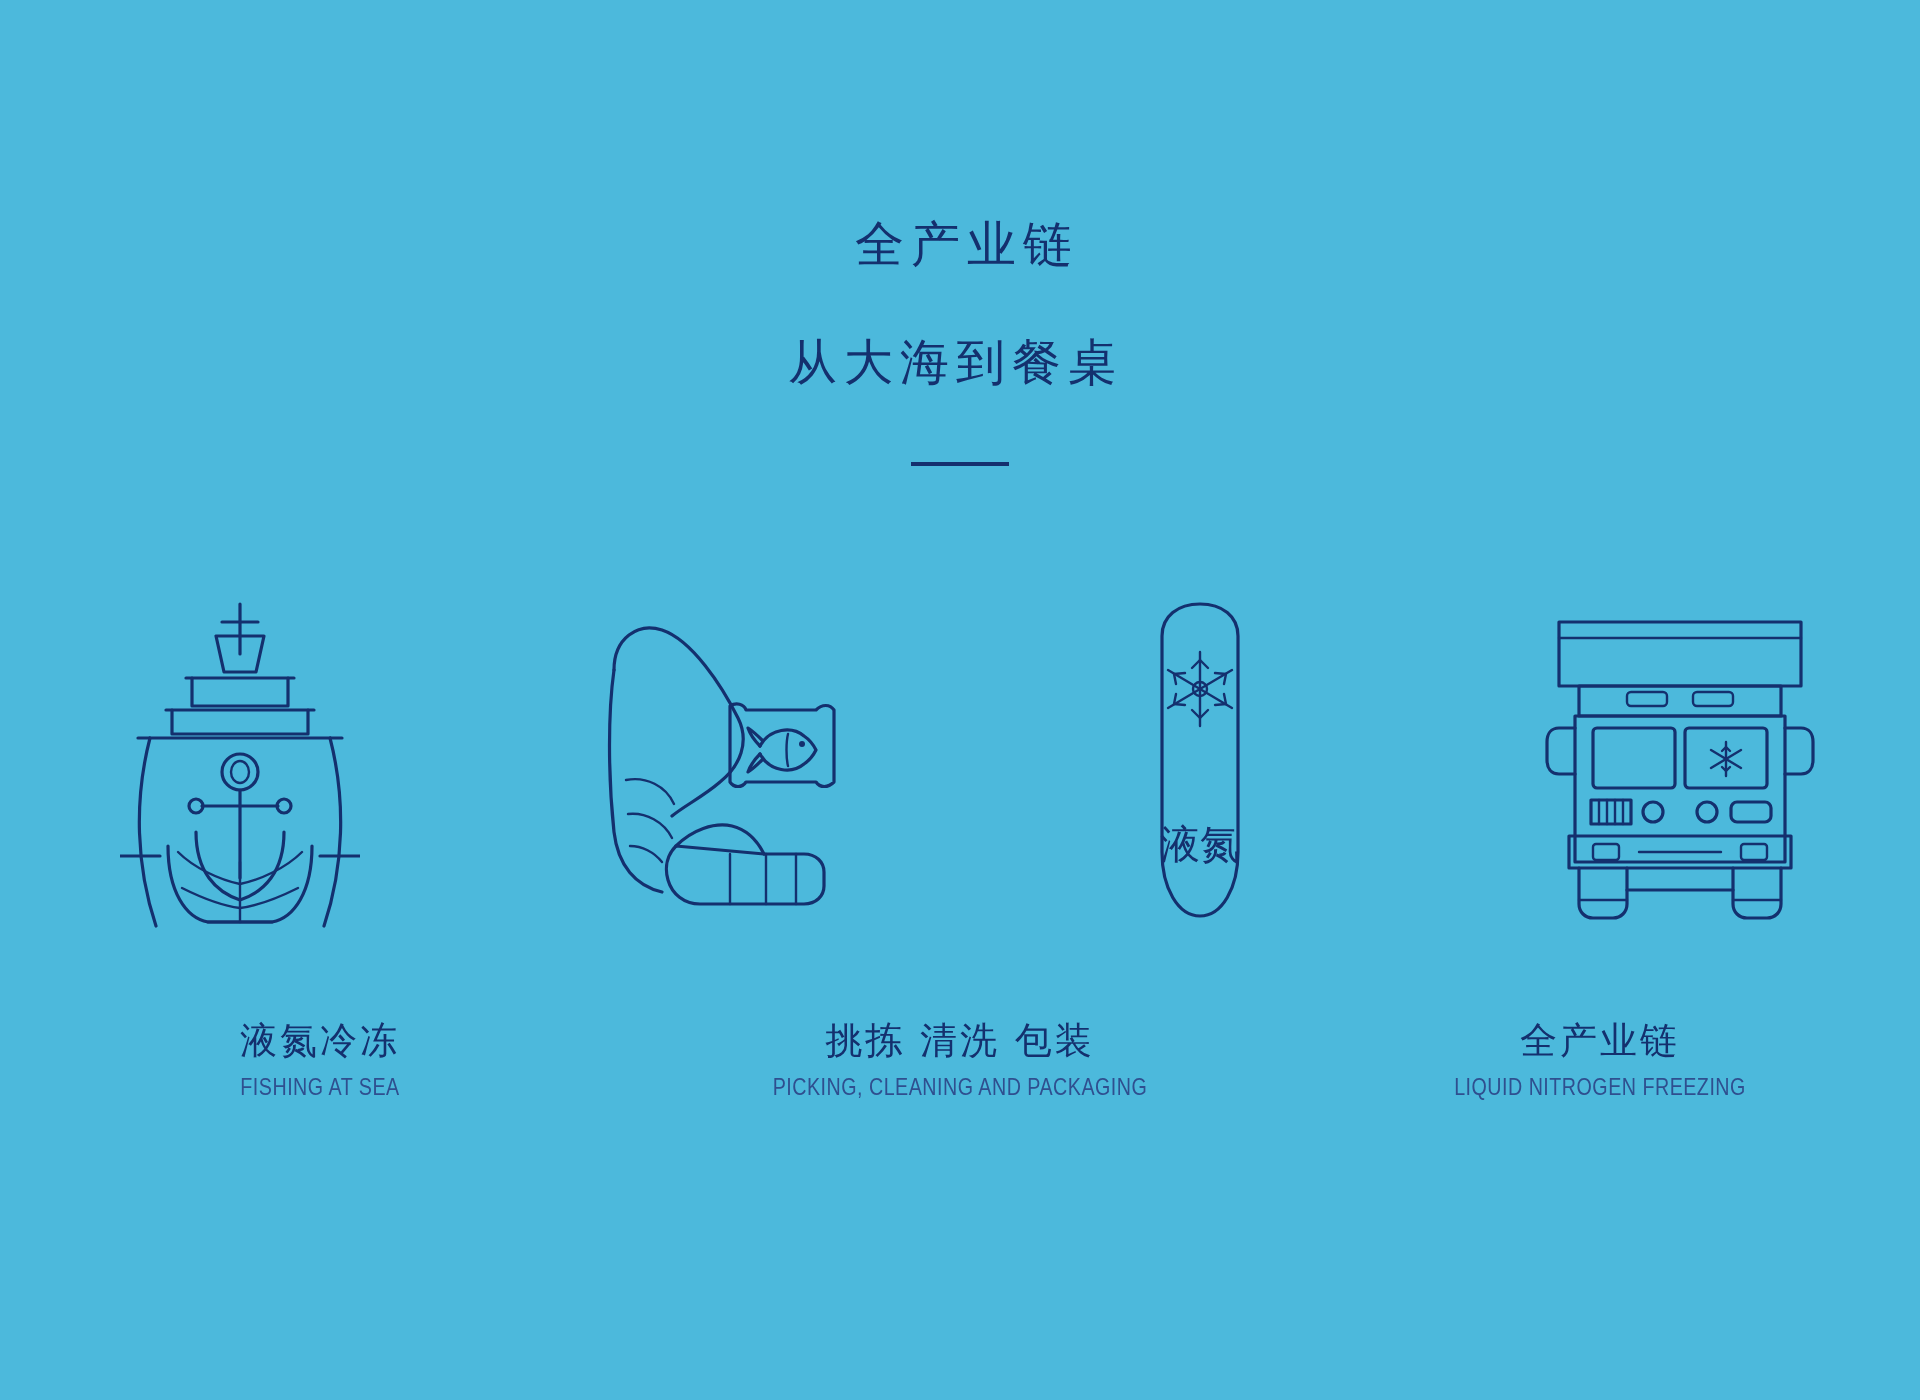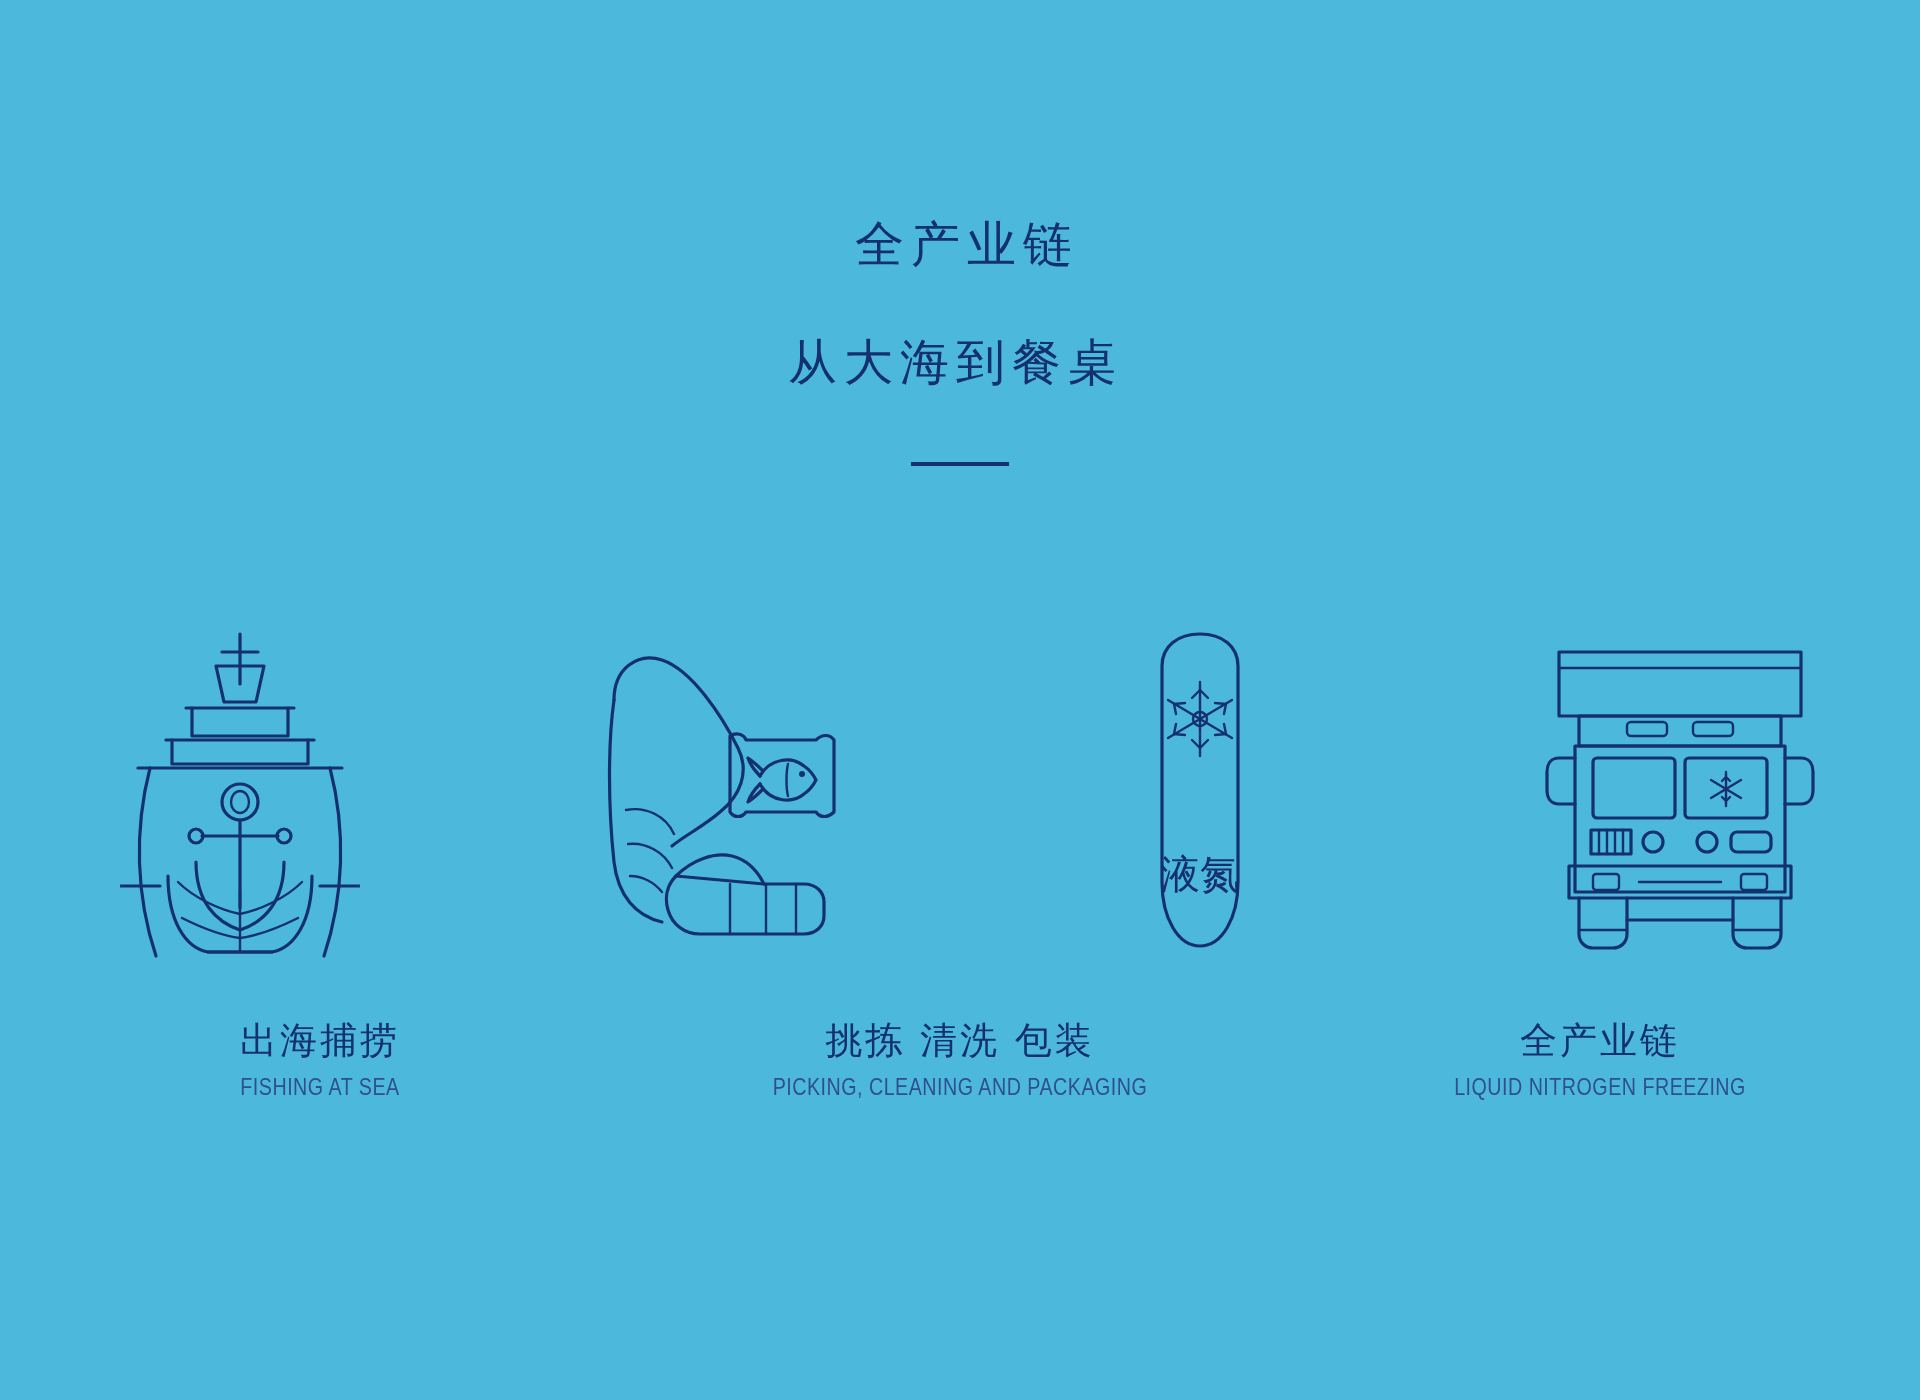--- a/index.html
+++ b/index.html
@@ -37,21 +37,21 @@
   
   .cols{
     position:absolute;left:0;top:430px;width:1920px;height:530px;
     display:flex;
   }
   .col{
     flex:1 1 0;
     display:flex;flex-direction:column;align-items:center;justify-content:flex-end;
     position:relative;
   }
-  .icon-wrap{height:360px;display:flex;align-items:flex-end;justify-content:center;}
+  .icon-wrap{height:360px;display:flex;align-items:flex-start;justify-content:center;}
   svg{display:block;}
   .ln{fill:none;stroke:#14306e;stroke-width:3.2;stroke-linecap:round;stroke-linejoin:round;}
   .ln-thin{fill:none;stroke:#14306e;stroke-width:2.4;stroke-linecap:round;stroke-linejoin:round;}
   .fl{fill:#14306e;}
 
   
   .labels{
     position:absolute;left:0;top:1015px;width:1920px;height:130px;display:flex;
   }
   .lab{
@@ -234,21 +234,21 @@
 
           <line class="ln" x1="92" y1="290" x2="198" y2="290"></line>
         </svg>
       </div>
     </div>
 
   </div>
 
   <div class="labels">
     <div class="lab">
-      <span class="cn">出海捕捞</span>
+      <span class="cn">液氮冷冻</span>
       <span class="en">FISHING AT SEA</span>
     </div>
     <div class="lab">
       <span class="cn">挑拣 清洗 包装</span>
       <span class="en">PICKING, CLEANING AND PACKAGING</span>
     </div>
     <div class="lab">
       <span class="cn">全产业链</span>
       <span class="en">LIQUID NITROGEN FREEZING</span>
     </div>

